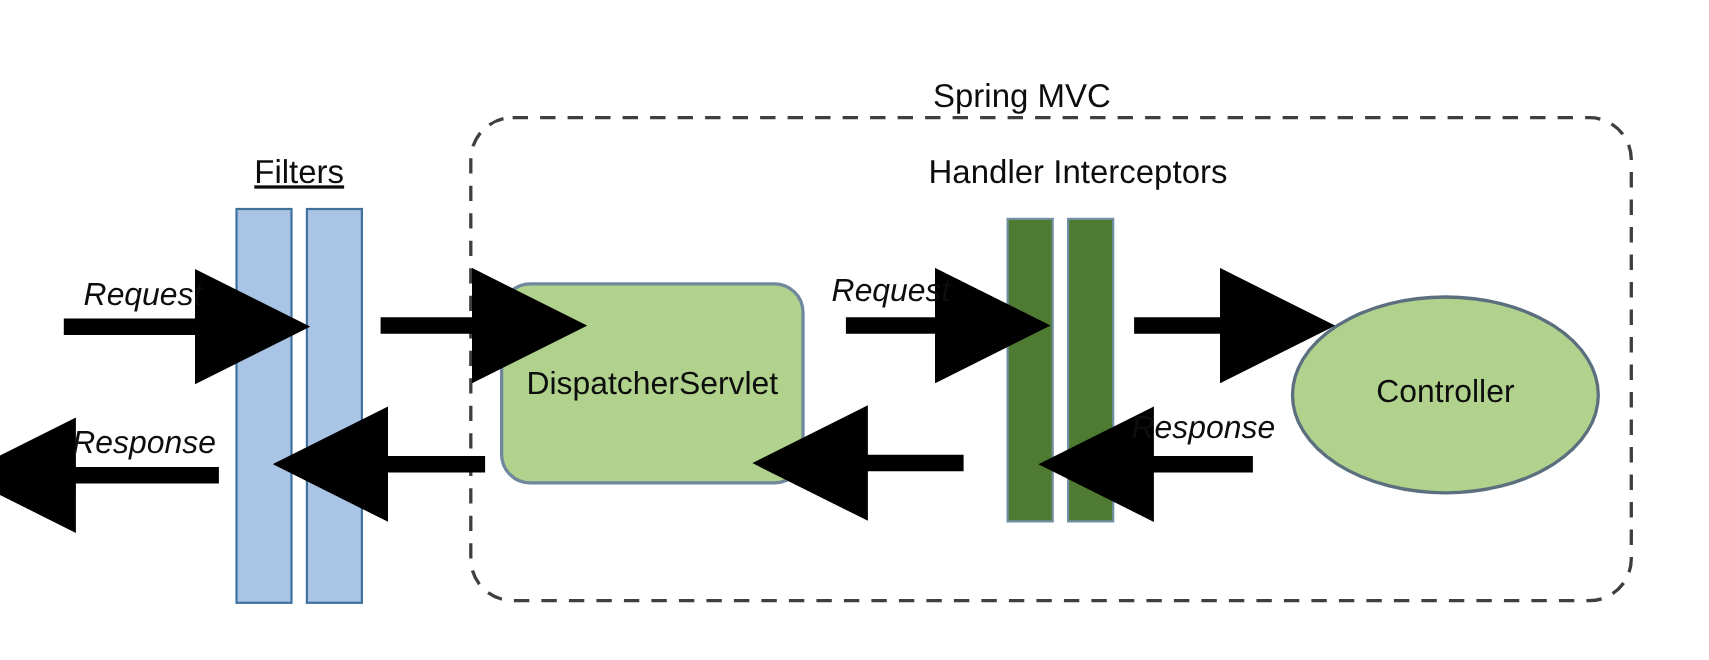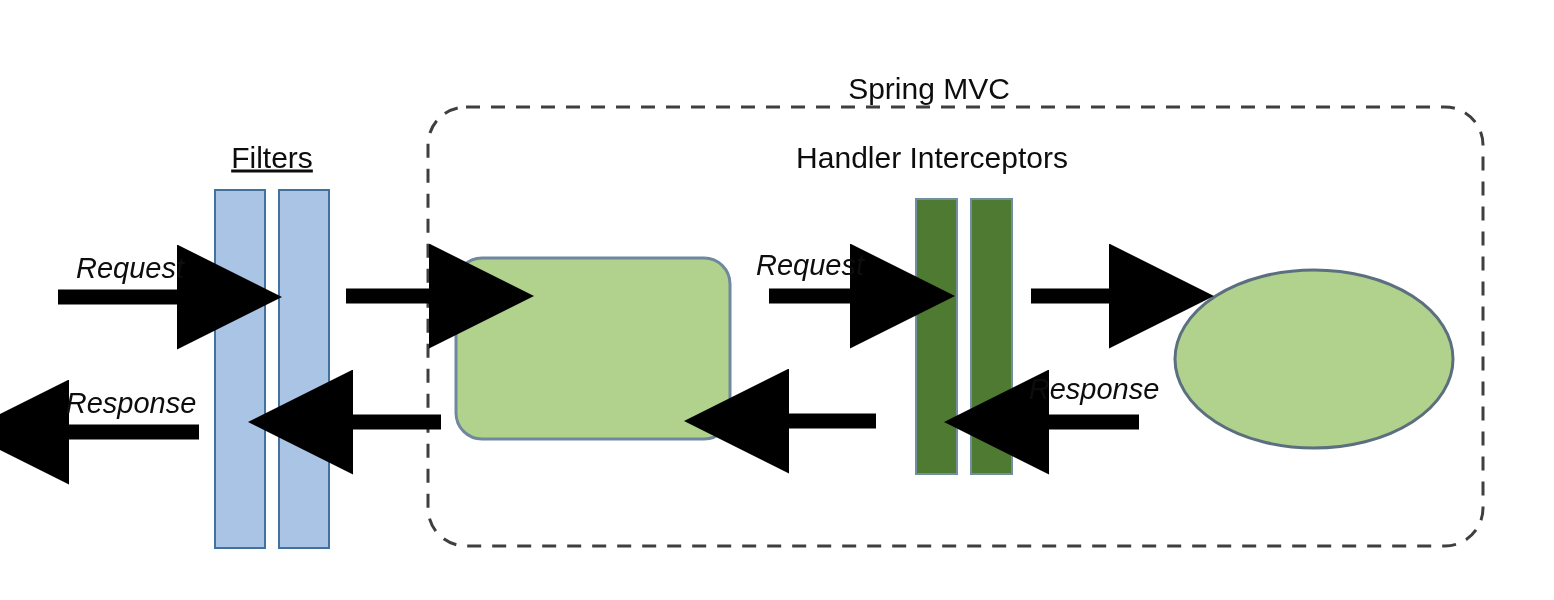--- a/index.html
+++ b/index.html
@@ -75,23 +75,25 @@
 
     <line x1="441" y1="422" x2="350" y2="422" stroke="#000000" stroke-width="15" marker-end="url(#ah)"></line>
 
     <line x1="199" y1="432" x2="66" y2="432" stroke="#000000" stroke-width="15" marker-end="url(#ah)"></line>
   </svg>
 
   <div class="lbl lbl-title" style="left:929px; top:88px;">Spring MVC</div>
 
   <div class="lbl lbl-title" style="left:272px; top:157px;text-decoration:underline;">Filters</div>
 
-  <div class="lbl lbl-title" style="left:932px; top:157px;">Handler Interceptors</div>
+  <div class="lbl lbl-title" style="left:980px; top:157px;">Handler Interceptors</div>
 
+  <div class="lbl lbl-node" style="left:593px; top:350px;">DispatcherServlet</div>
 
+  <div class="lbl lbl-node" style="left:1314px; top:357px;">Controller</div>
 
   <div class="lbl lbl-flow" style="left:130px; top:269px;">Request</div>
 
   <div class="lbl lbl-flow" style="left:810px; top:266px;">Request</div>
 
   <div class="lbl lbl-flow" style="left:131px; top:404px;">Response</div>
 
   <div class="lbl lbl-flow" style="left:1094px; top:390px;">Response</div>
 
 </div>

